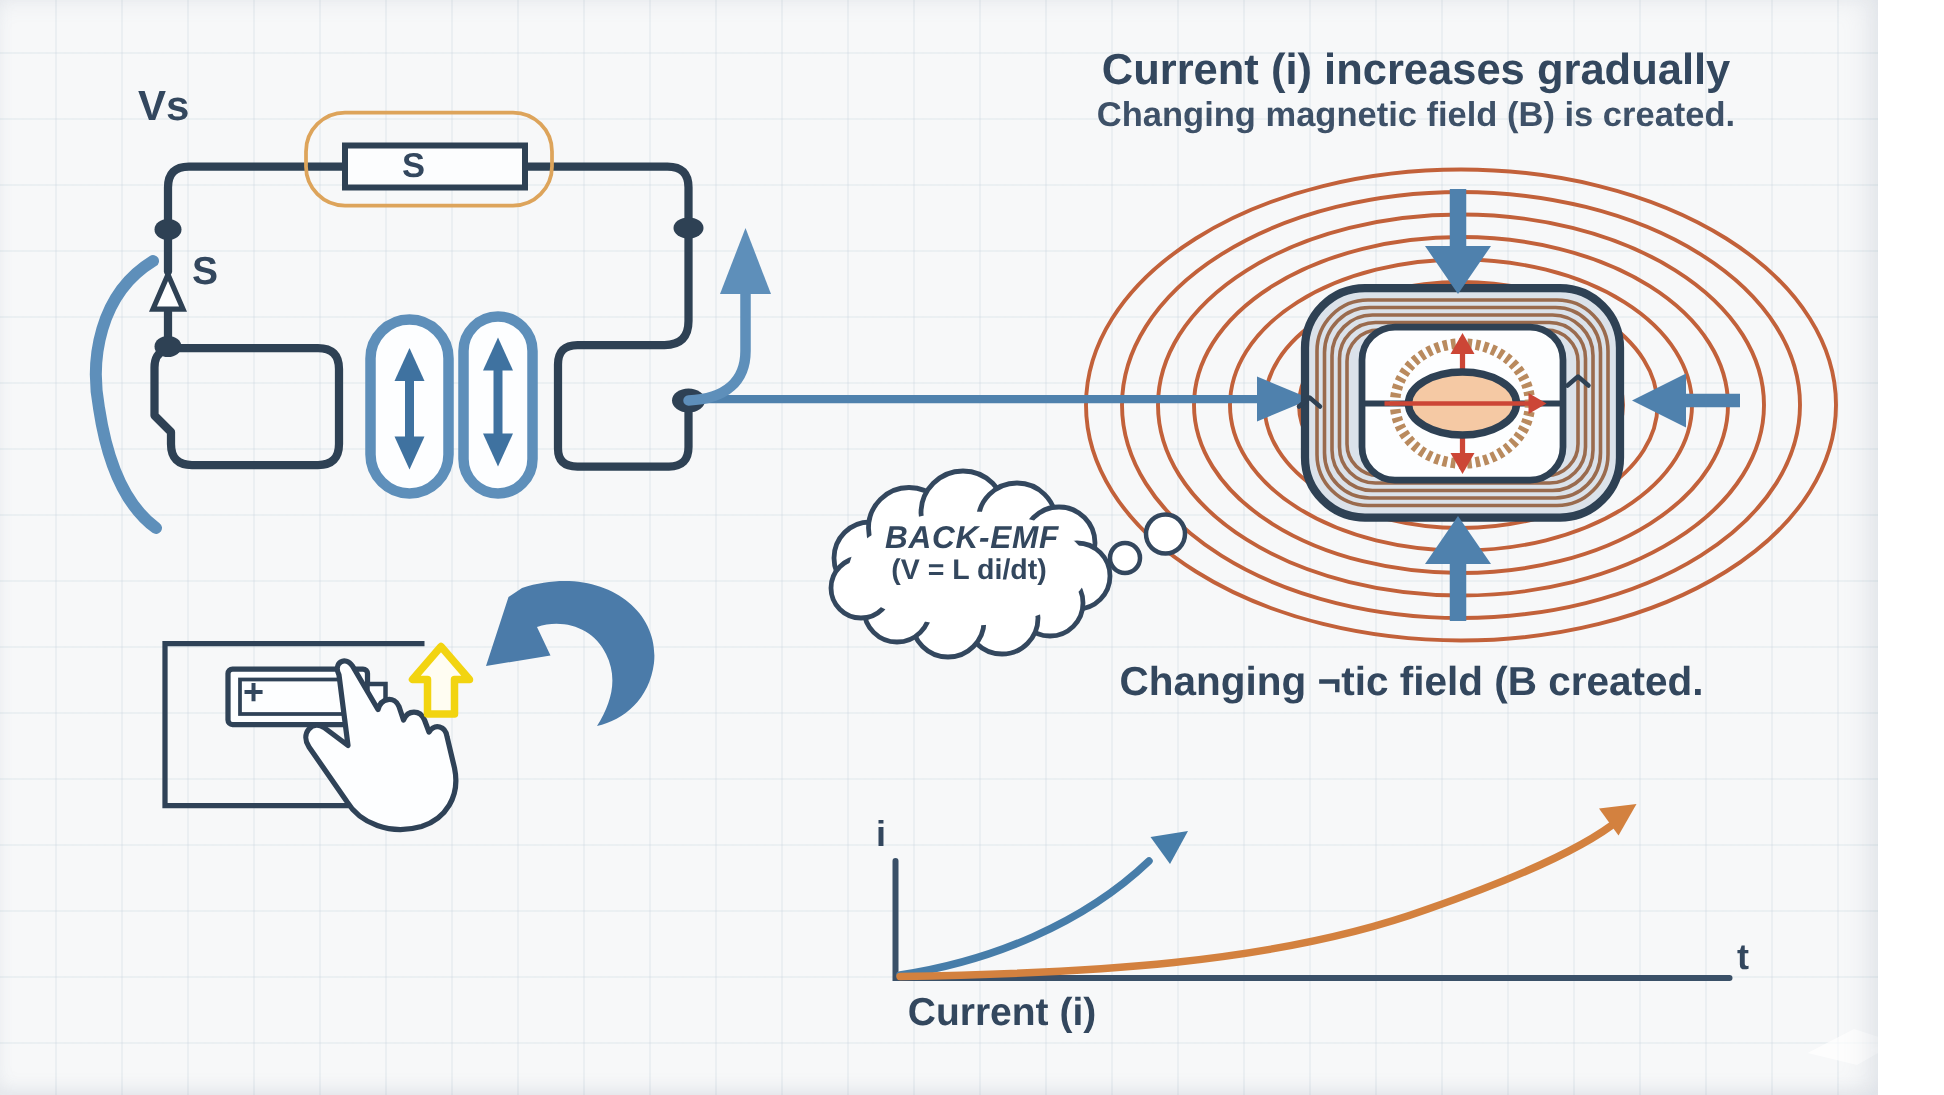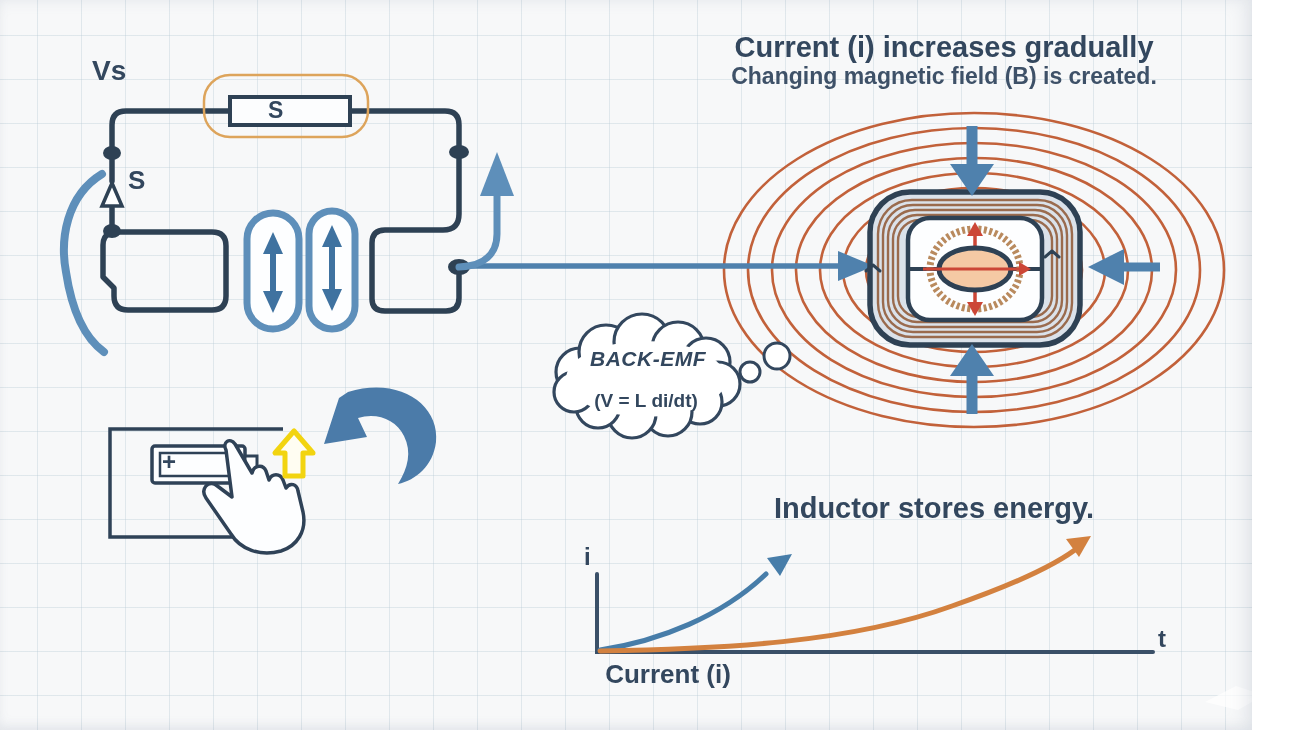--- a/index.html
+++ b/index.html
@@ -168,21 +168,21 @@
   <div class="lbl" style="left:92px;top:56px;font-size:28px;font-weight:700;">Vs</div>
   <div class="lbl" style="left:268px;top:98px;font-size:23px;font-weight:800;">S</div>
   <div class="lbl" style="left:128px;top:166px;font-size:26px;font-weight:800;">S</div>
 
   <div class="lbl ctr" style="left:944px;top:64px;font-size:23px;font-weight:600;color:#3e5168;">Changing magnetic field (B) is created.</div>
   <div class="lbl ctr" style="left:944px;top:32px;font-size:29px;font-weight:700;">Current (i) increases gradually</div>
 
   <div class="lbl" style="left:162px;top:449px;font-size:24px;font-weight:700;">+</div>
 
   <div class="lbl ctr" style="left:648px;top:347px;font-size:21px;font-weight:800;letter-spacing:0.5px;font-style:italic;">BACK-EMF</div>
-  <div class="lbl ctr" style="left:646px;top:391px;font-size:19px;font-weight:800;">(V = L di/dt)</div>
+  <div class="lbl ctr" style="left:646px;top:371px;font-size:19px;font-weight:800;">(V = L di/dt)</div>
 
-  <div class="lbl ctr" style="left:934px;top:493px;font-size:29px;font-weight:700;">Inductor stores energy.</div>
+  <div class="lbl ctr" style="left:941px;top:440px;font-size:27px;font-weight:700;">Changing ¬tic field (B created.</div>
 
   <div class="lbl" style="left:584px;top:544px;font-size:24px;font-weight:800;">i</div>
   <div class="lbl" style="left:1158px;top:626px;font-size:24px;font-weight:800;">t</div>
   <div class="lbl ctr" style="left:668px;top:660px;font-size:26px;font-weight:700;">Current (i)</div>
 
 </div>
 
 </body></html>

